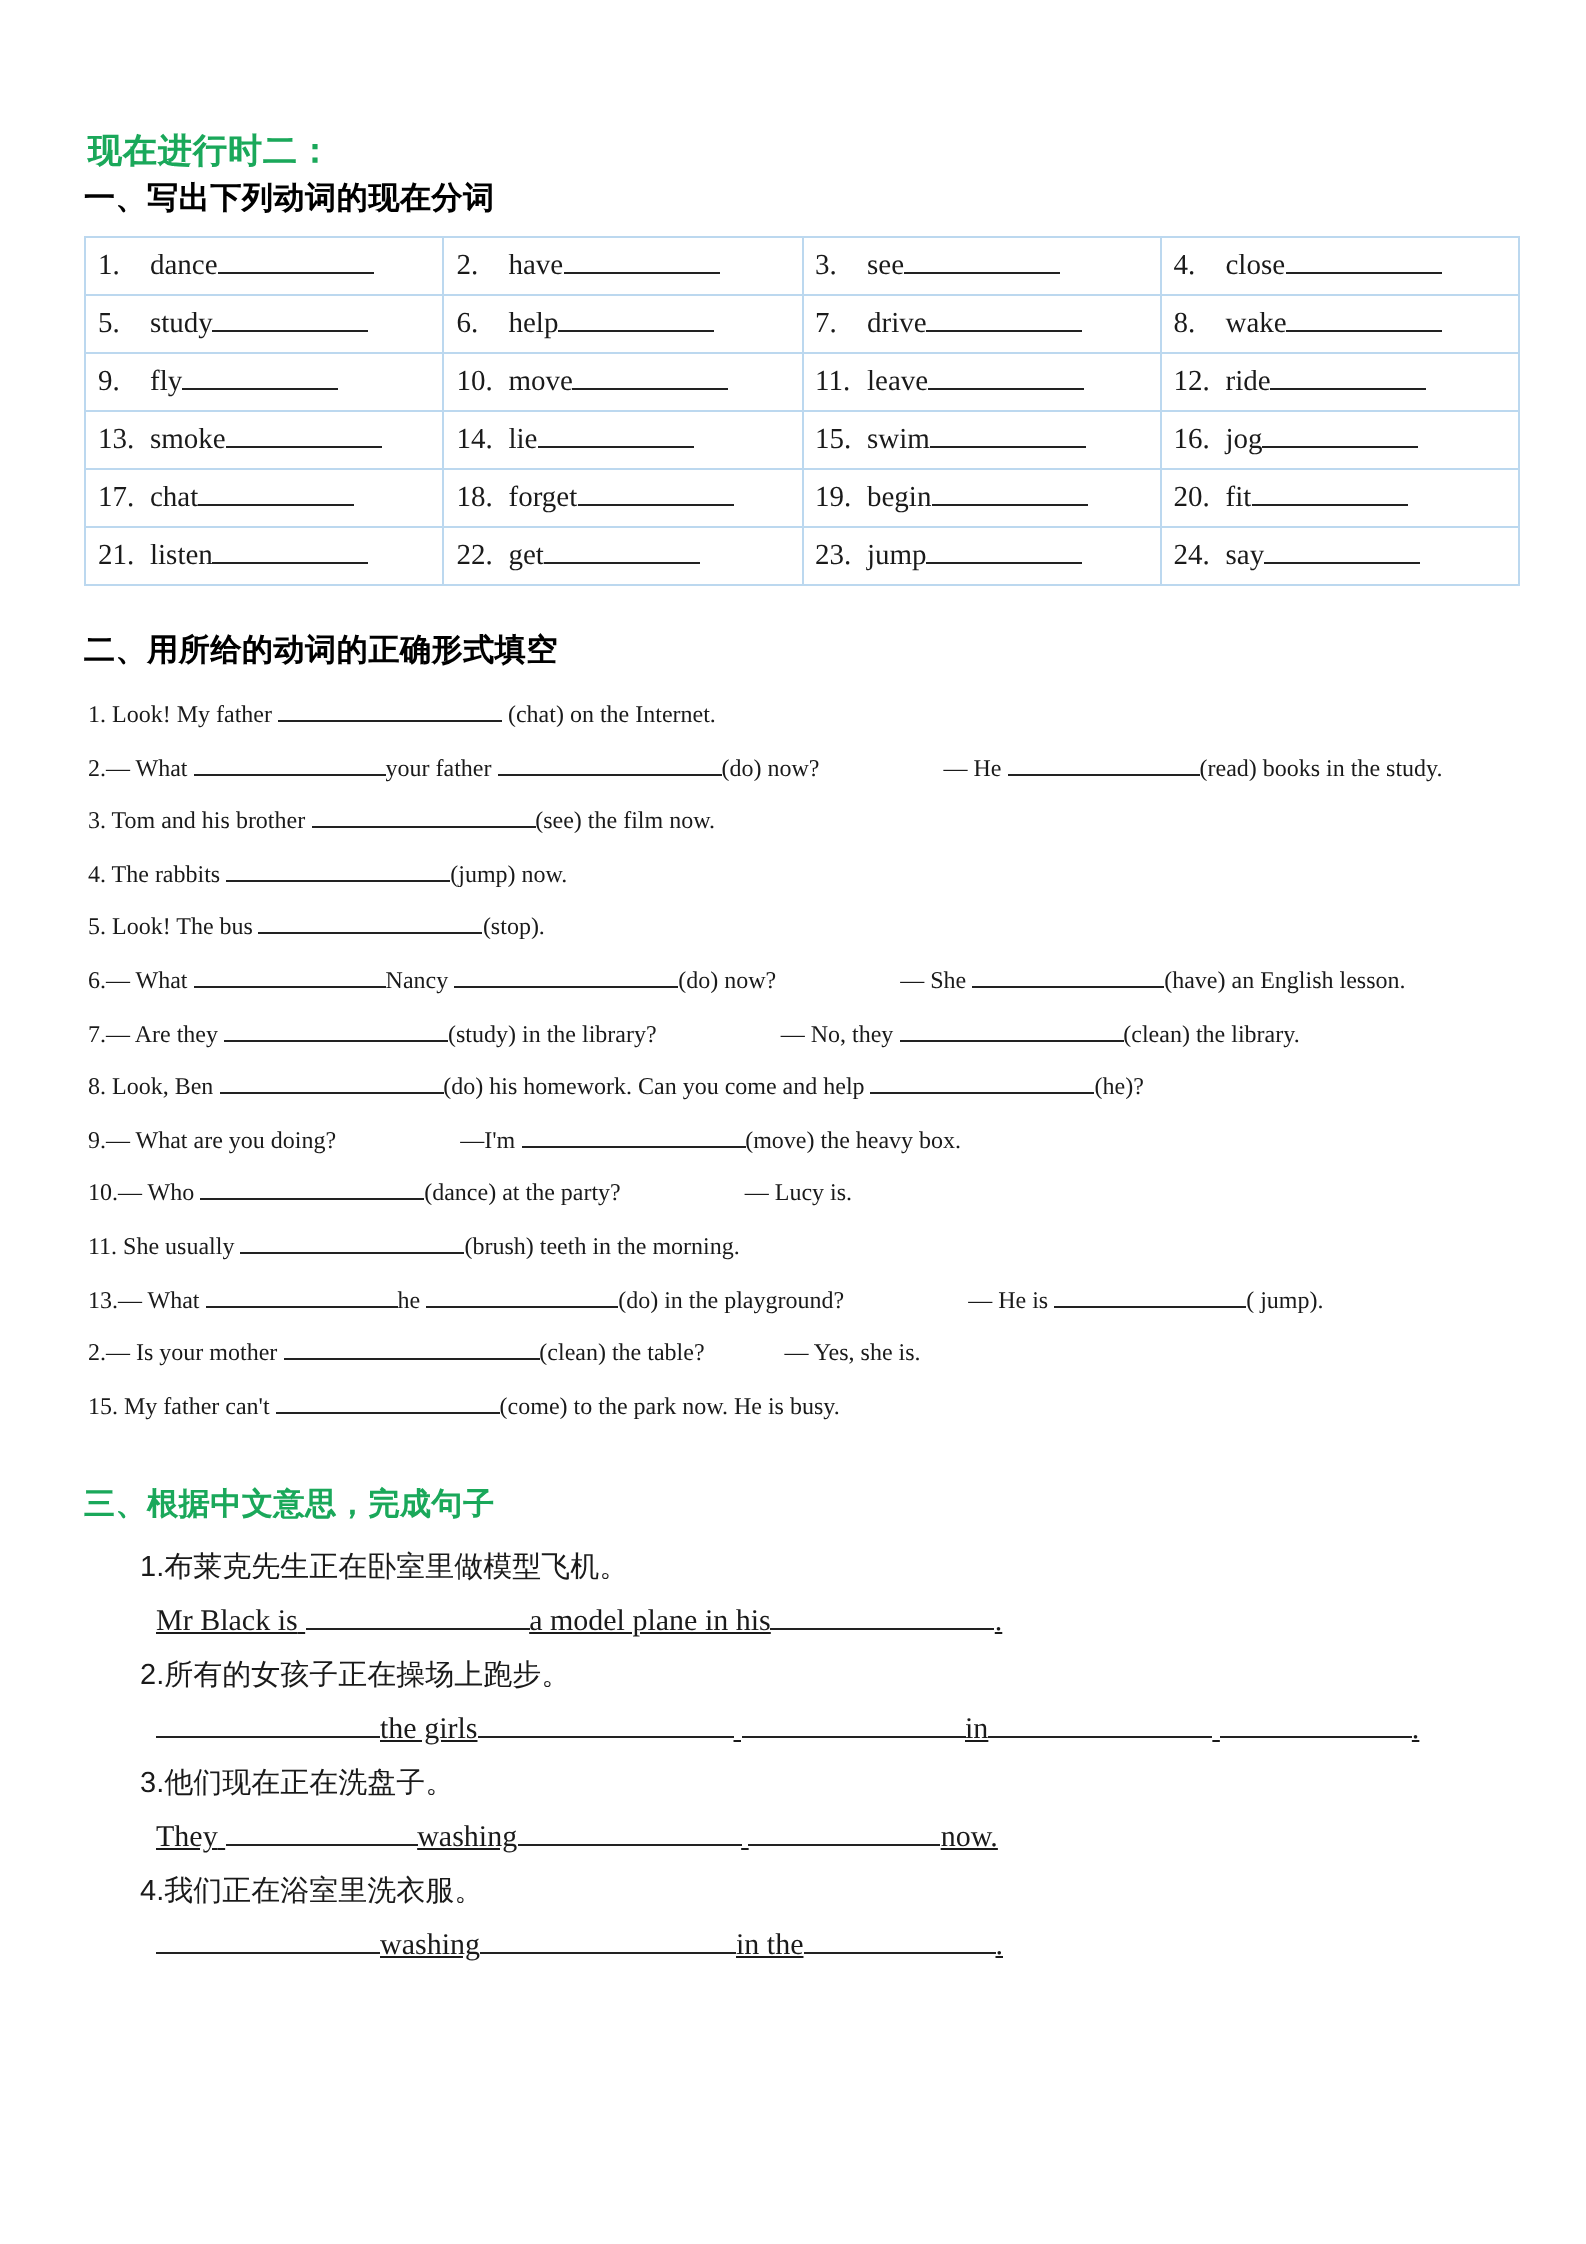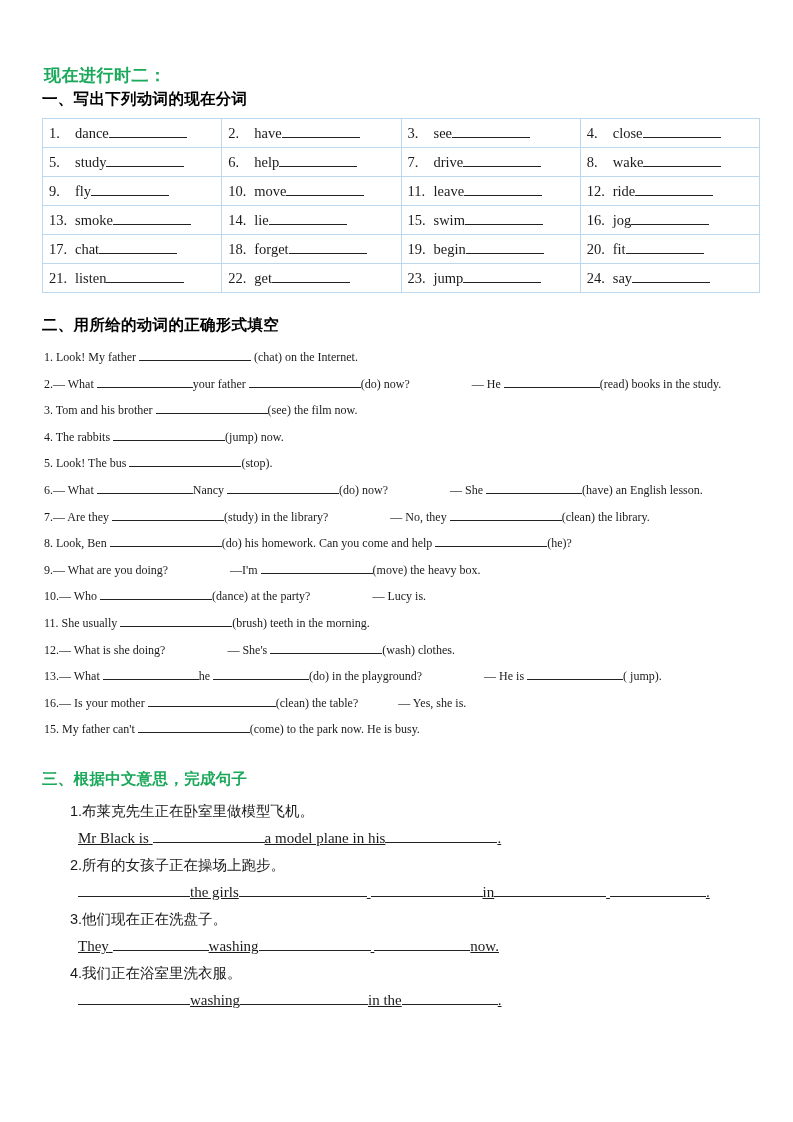--- a/index.html
+++ b/index.html
@@ -232,38 +232,32 @@
       <span class="blank b-xl"></span><span>(dance) at the party?</span>
       <span class="gap-xwide"></span>
       <span>— Lucy is.</span>
     </div>
 
     <div class="fill-line">
       <span>11. She usually</span>
       <span class="blank b-xl"></span><span>(brush) teeth in the morning.</span>
     </div>
 
-    <div class="fill-line">
-      <span>12.— What is she doing?</span>
-      <span class="gap-xwide"></span>
-      <span>— She's</span>
-      <span class="blank b-xl"></span><span>(wash) clothes.</span>
-    </div>
 
     <div class="fill-line">
       <span>13.— What</span>
       <span class="blank b-lg"></span><span>he</span>
       <span class="blank b-lg"></span><span>(do) in the playground?</span>
       <span class="gap-xwide"></span>
       <span>— He is</span>
       <span class="blank b-lg"></span><span>( jump).</span>
     </div>
 
     <div class="fill-line">
-      <span>16.— Is your mother</span>
+      <span>2.— Is your mother</span>
       <span class="blank b-xxl"></span><span>(clean) the table?</span>
       <span class="gap-wide"></span>
       <span>— Yes, she is.</span>
     </div>
 
     <div class="fill-line">
       <span>15. My father can't</span>
       <span class="blank b-xl"></span><span>(come) to the park now. He is busy.</span>
     </div>
 

